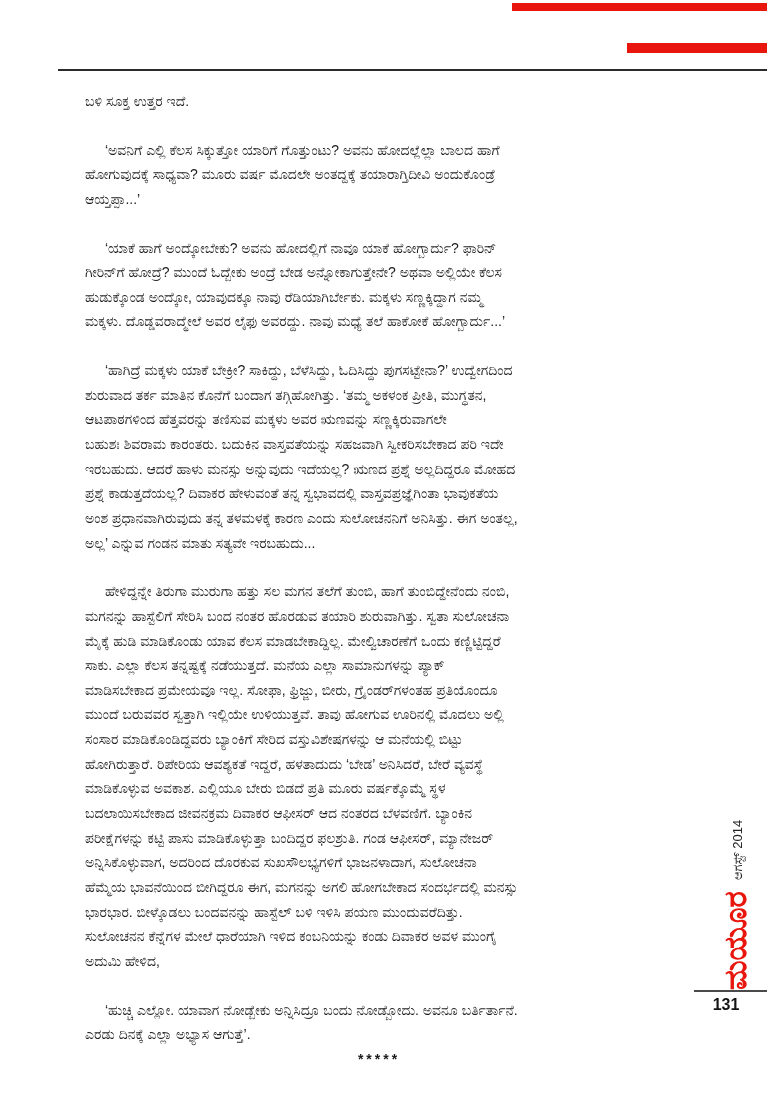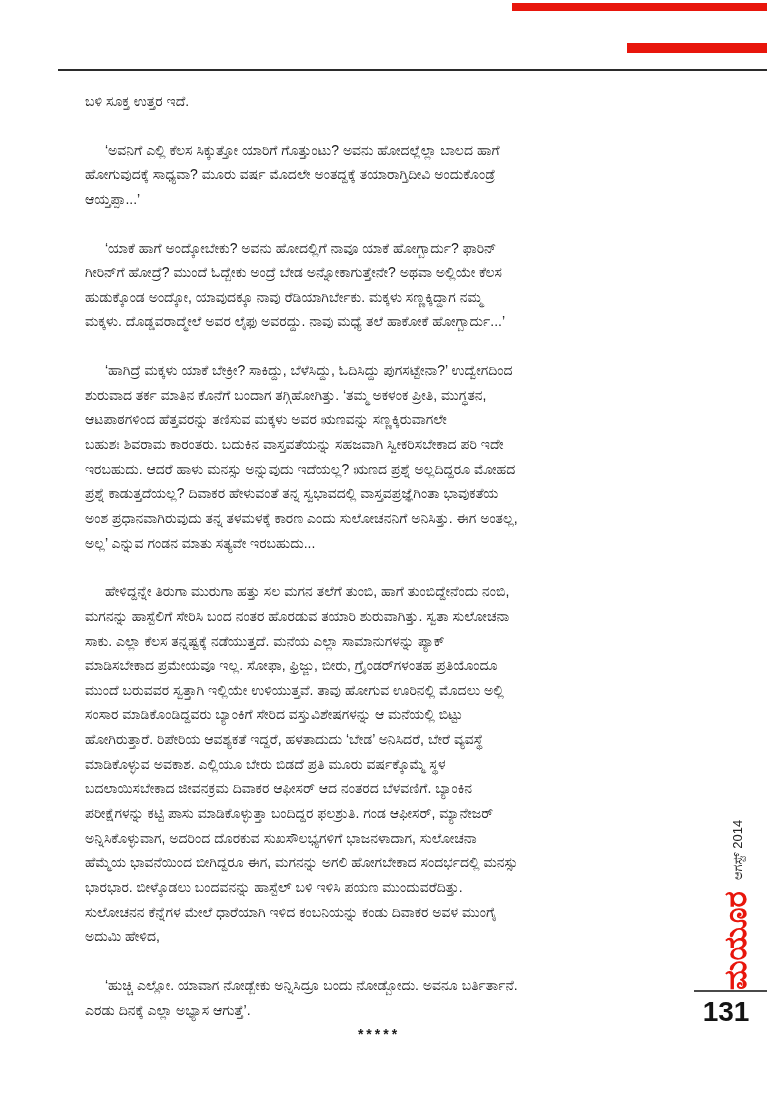--- a/index.html
+++ b/index.html
@@ -16,21 +16,21 @@
   .sep{height:24.65px;line-height:24.65px;text-align:center;font-weight:bold;
        letter-spacing:3px;color:#1c1c1c;}
   .mag-title{position:absolute;left:716px;top:884px;height:106px;width:40px;
              writing-mode:vertical-rl;transform:rotate(180deg);
              font-size:31px;font-weight:bold;color:#e8160c;line-height:40px;}
   .mag-issue{position:absolute;left:725px;top:804px;height:76px;width:26px;
              writing-mode:vertical-rl;transform:rotate(180deg);
              font-size:13px;color:#222222;line-height:26px;}
   .pagenum-rule{position:absolute;left:694px;top:990px;width:73px;height:2px;background:#4a4a4a;}
   .pagenum{position:absolute;left:698px;top:996px;width:56px;text-align:center;
-           font-size:28px;font-weight:bold;color:#141414;}
+           font-size:16px;font-weight:bold;color:#141414;}
 </style>
 </head>
 <body>
 
 <div class="page">
 
   <div class="redbar-top"></div>
   <div class="redbar-second"></div>
   <div class="top-rule"></div>
 
@@ -46,20 +46,21 @@
     <div class="line ind">‘ಹಾಗಿದ್ರೆ ಮಕ್ಕಳು ಯಾಕೆ ಬೇಕ್ರೀ? ಸಾಕಿದ್ದು, ಬೆಳೆಸಿದ್ದು, ಓದಿಸಿದ್ದು ಪುಗಸಟ್ಟೇನಾ?’ ಉದ್ವೇಗದಿಂದ</div>
     <div class="line">ಶುರುವಾದ ತರ್ಕ ಮಾತಿನ ಕೊನೆಗೆ ಬಂದಾಗ ತಗ್ಗಿಹೋಗಿತ್ತು. ‘ತಮ್ಮ ಅಕಳಂಕ ಪ್ರೀತಿ, ಮುಗ್ಧತನ,</div>
     <div class="line">ಆಟಪಾಠಗಳಿಂದ ಹೆತ್ತವರನ್ನು ತಣಿಸುವ ಮಕ್ಕಳು ಅವರ ಋಣವನ್ನು ಸಣ್ಣಕ್ಕಿರುವಾಗಲೇ</div>
     <div class="line">ಬಹುಶಃ ಶಿವರಾಮ ಕಾರಂತರು. ಬದುಕಿನ ವಾಸ್ತವತೆಯನ್ನು ಸಹಜವಾಗಿ ಸ್ವೀಕರಿಸಬೇಕಾದ ಪರಿ ಇದೇ</div>
     <div class="line">ಇರಬಹುದು. ಆದರೆ ಹಾಳು ಮನಸ್ಸು ಅನ್ನುವುದು ಇದೆಯಲ್ಲ? ಋಣದ ಪ್ರಶ್ನೆ ಅಲ್ಲದಿದ್ದರೂ ಮೋಹದ</div>
     <div class="line">ಪ್ರಶ್ನೆ ಕಾಡುತ್ತದೆಯಲ್ಲ? ದಿವಾಕರ ಹೇಳುವಂತೆ ತನ್ನ ಸ್ವಭಾವದಲ್ಲಿ ವಾಸ್ತವಪ್ರಜ್ಞೆಗಿಂತಾ ಭಾವುಕತೆಯ</div>
     <div class="line">ಅಂಶ ಪ್ರಧಾನವಾಗಿರುವುದು ತನ್ನ ತಳಮಳಕ್ಕೆ ಕಾರಣ ಎಂದು ಸುಲೋಚನನಿಗೆ ಅನಿಸಿತ್ತು. ಈಗ ಅಂತಲ್ಲ,</div>
     <div class="line">ಅಲ್ಲ’ ಎನ್ನುವ ಗಂಡನ ಮಾತು ಸತ್ಯವೇ ಇರಬಹುದು...</div>
     <div class="line ind">ಹೇಳಿದ್ದನ್ನೇ ತಿರುಗಾ ಮುರುಗಾ ಹತ್ತು ಸಲ ಮಗನ ತಲೆಗೆ ತುಂಬಿ, ಹಾಗೆ ತುಂಬಿದ್ದೇನೆಂದು ನಂಬಿ,</div>
     <div class="line">ಮಗನನ್ನು ಹಾಸ್ಟೆಲಿಗೆ ಸೇರಿಸಿ ಬಂದ ನಂತರ ಹೊರಡುವ ತಯಾರಿ ಶುರುವಾಗಿತ್ತು. ಸ್ವತಾ ಸುಲೋಚನಾ</div>
+    <div class="line">ಮೈಕ್ಕೆ ಹುಡಿ ಮಾಡಿಕೊಂಡು ಯಾವ ಕೆಲಸ ಮಾಡಬೇಕಾದ್ದಿಲ್ಲ. ಮೇಲ್ವಿಚಾರಣೆಗೆ ಒಂದು ಕಣ್ಣಿಟ್ಟಿದ್ದರೆ</div>
     <div class="line">ಸಾಕು. ಎಲ್ಲಾ ಕೆಲಸ ತನ್ನಷ್ಟಕ್ಕೆ ನಡೆಯುತ್ತದೆ. ಮನೆಯ ಎಲ್ಲಾ ಸಾಮಾನುಗಳನ್ನು ಪ್ಯಾಕ್</div>
     <div class="line">ಮಾಡಿಸಬೇಕಾದ ಪ್ರಮೇಯವೂ ಇಲ್ಲ. ಸೋಫಾ, ಫ್ರಿಜ್ಜು, ಬೀರು, ಗ್ರೈಂಡರ್‌ಗಳಂತಹ ಪ್ರತಿಯೊಂದೂ</div>
     <div class="line">ಮುಂದೆ ಬರುವವರ ಸ್ವತ್ತಾಗಿ ಇಲ್ಲಿಯೇ ಉಳಿಯುತ್ತವೆ. ತಾವು ಹೋಗುವ ಊರಿನಲ್ಲಿ ಮೊದಲು ಅಲ್ಲಿ</div>
     <div class="line">ಸಂಸಾರ ಮಾಡಿಕೊಂಡಿದ್ದವರು ಬ್ಯಾಂಕಿಗೆ ಸೇರಿದ ವಸ್ತುವಿಶೇಷಗಳನ್ನು ಆ ಮನೆಯಲ್ಲಿ ಬಿಟ್ಟು</div>
     <div class="line">ಹೋಗಿರುತ್ತಾರೆ. ರಿಪೇರಿಯ ಆವಶ್ಯಕತೆ ಇದ್ದರೆ, ಹಳತಾದುದು ‘ಬೇಡ’ ಅನಿಸಿದರೆ, ಬೇರೆ ವ್ಯವಸ್ಥೆ</div>
     <div class="line">ಮಾಡಿಕೊಳ್ಳುವ ಅವಕಾಶ. ಎಲ್ಲಿಯೂ ಬೇರು ಬಿಡದೆ ಪ್ರತಿ ಮೂರು ವರ್ಷಕ್ಕೊಮ್ಮೆ ಸ್ಥಳ</div>
     <div class="line">ಬದಲಾಯಿಸಬೇಕಾದ ಜೀವನಕ್ರಮ ದಿವಾಕರ ಆಫೀಸರ್ ಆದ ನಂತರದ ಬೆಳವಣಿಗೆ. ಬ್ಯಾಂಕಿನ</div>
     <div class="line">ಪರೀಕ್ಷೆಗಳನ್ನು ಕಟ್ಟಿ ಪಾಸು ಮಾಡಿಕೊಳ್ಳುತ್ತಾ ಬಂದಿದ್ದರ ಫಲಶ್ರುತಿ. ಗಂಡ ಆಫೀಸರ್, ಮ್ಯಾನೇಜರ್</div>
     <div class="line">ಅನ್ನಿಸಿಕೊಳ್ಳುವಾಗ, ಅದರಿಂದ ದೊರಕುವ ಸುಖಸೌಲಭ್ಯಗಳಿಗೆ ಭಾಜನಳಾದಾಗ, ಸುಲೋಚನಾ</div>
     <div class="line">ಹೆಮ್ಮೆಯ ಭಾವನೆಯಿಂದ ಬೀಗಿದ್ದರೂ ಈಗ, ಮಗನನ್ನು ಅಗಲಿ ಹೋಗಬೇಕಾದ ಸಂದರ್ಭದಲ್ಲಿ ಮನಸ್ಸು</div>

